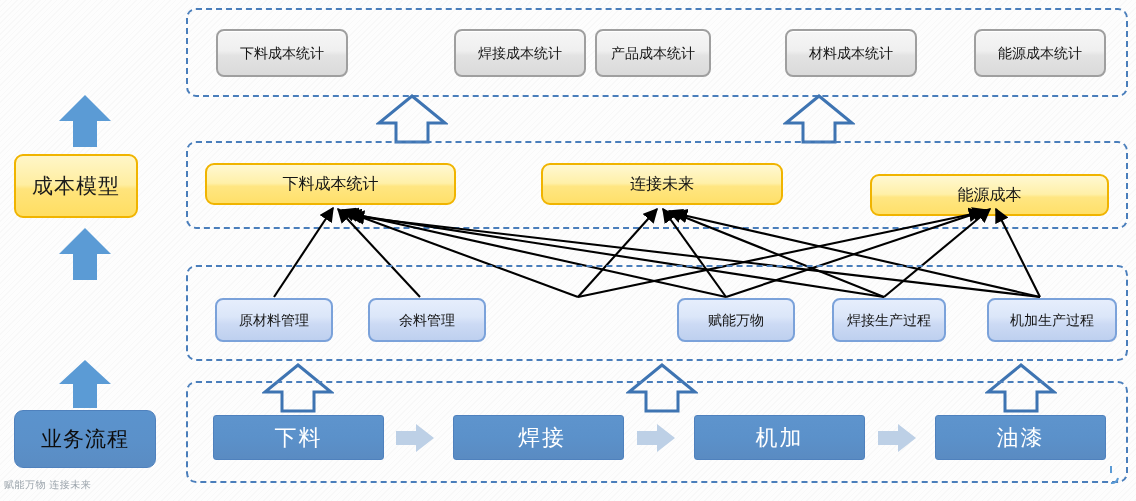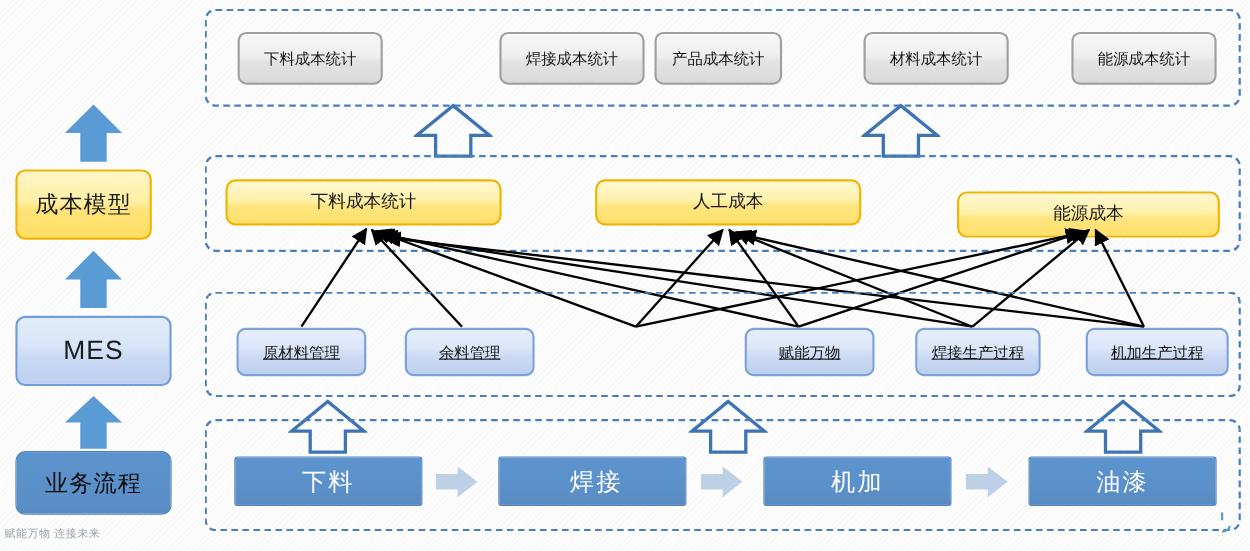--- a/index.html
+++ b/index.html
@@ -92,21 +92,20 @@
   }
   .node-cost {
     border: 2px solid #f0b400;
     background: linear-gradient(to bottom, #fff8d2 0%, #fff0a8 48%, #ffe682 56%, #ffe06a 100%);
     border-radius: 9px;
     font-size: 16px;
   }
   .node-proc {
     border: 2px solid #7ba2da;
     background: linear-gradient(to bottom, #e6eefc 0%, #dbe6f9 42%, #ccdaf4 60%, #bed0ef 100%);
-    text-decoration: underline;
   }
   .node-flow {
     border: 1px solid #4f81bd;
     background: linear-gradient(to bottom, #5e94cd 0%, #5b91ca 50%, #5a8bc2 100%);
     color: #ffffff;
     font-size: 22px;
     border-radius: 3px;
     letter-spacing: 2px;
   }
 
@@ -144,23 +143,20 @@
   </svg>
 
   <div class="lcol-box lcol-model" style="left:14px; top:154px; width:124px; height:64px;">
     <span>成本模型</span>
   </div>
 
   <svg class="sarrow" style="left:57px; top:226px;" width="56" height="56" viewBox="0 0 56 56">
     <polygon points="28,2 54,28 40,28 40,54 16,54 16,28 2,28" fill="#5b9bd5"></polygon>
   </svg>
 
-  <div class="lcol-box lcol-mes" style="left:14px; top:287px; width:142px; height:64px;">
-    <span>MES</span>
-  </div>
 
   <svg class="sarrow" style="left:57px; top:358px;" width="56" height="52" viewBox="0 0 56 52">
     <polygon points="28,2 54,26 40,26 40,50 16,50 16,26 2,26" fill="#5b9bd5"></polygon>
   </svg>
 
   <div class="lcol-box lcol-biz" style="left:14px; top:410px; width:142px; height:58px;">
     <span>业务流程</span>
   </div>
 
   <div class="panel" style="left:186px; top:8px; width:942px; height:89px;"></div>
@@ -187,21 +183,21 @@
   <svg class="harrow" style="left:783px; top:93px;" width="72" height="52" viewBox="0 0 72 52">
     <polygon points="36,3 69,30 52,30 52,49 20,49 20,30 3,30" fill="none" stroke="#3e74b2" stroke-width="3" stroke-linejoin="miter"></polygon>
   </svg>
 
   <div class="panel" style="left:186px; top:141px; width:942px; height:88px;"></div>
 
   <div class="node node-cost" style="left:205px; top:163px; width:251px; height:42px;">
     <span>下料成本统计</span>
   </div>
   <div class="node node-cost" style="left:541px; top:163px; width:242px; height:42px;">
-    <span>人工成本</span>
+    <span>连接未来</span>
   </div>
   <div class="node node-cost" style="left:870px; top:163px; width:239px; height:42px;margin-top:11px;">
     <span>能源成本</span>
   </div>
 
   <svg style="position:absolute; left:0; top:0; width:1136px; height:501px; pointer-events:none;">
     <defs>
       <marker id="ah" viewBox="0 0 10 10" refX="9" refY="5" markerWidth="7" markerHeight="7" orient="auto-start-reverse">
         <path d="M 0 0 L 10 5 L 0 10 z" fill="#000000"></path>
       </marker>

